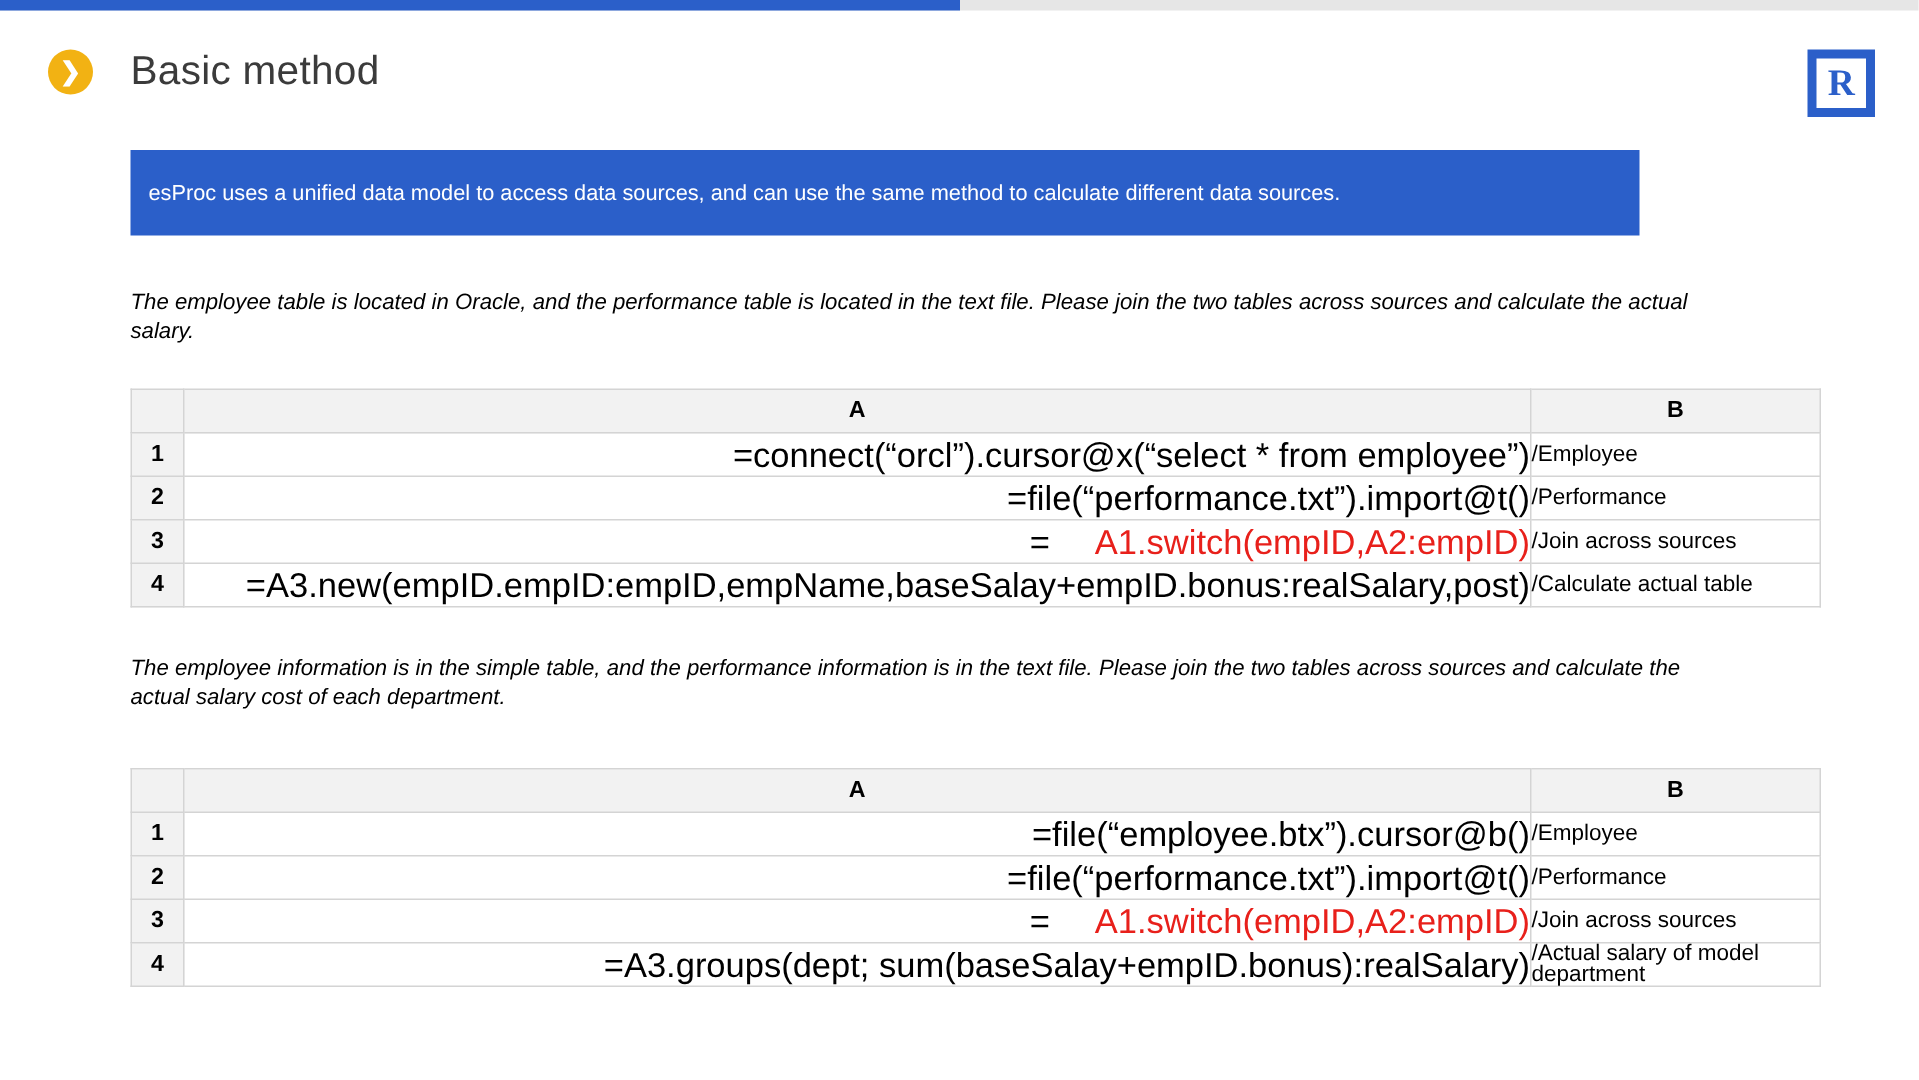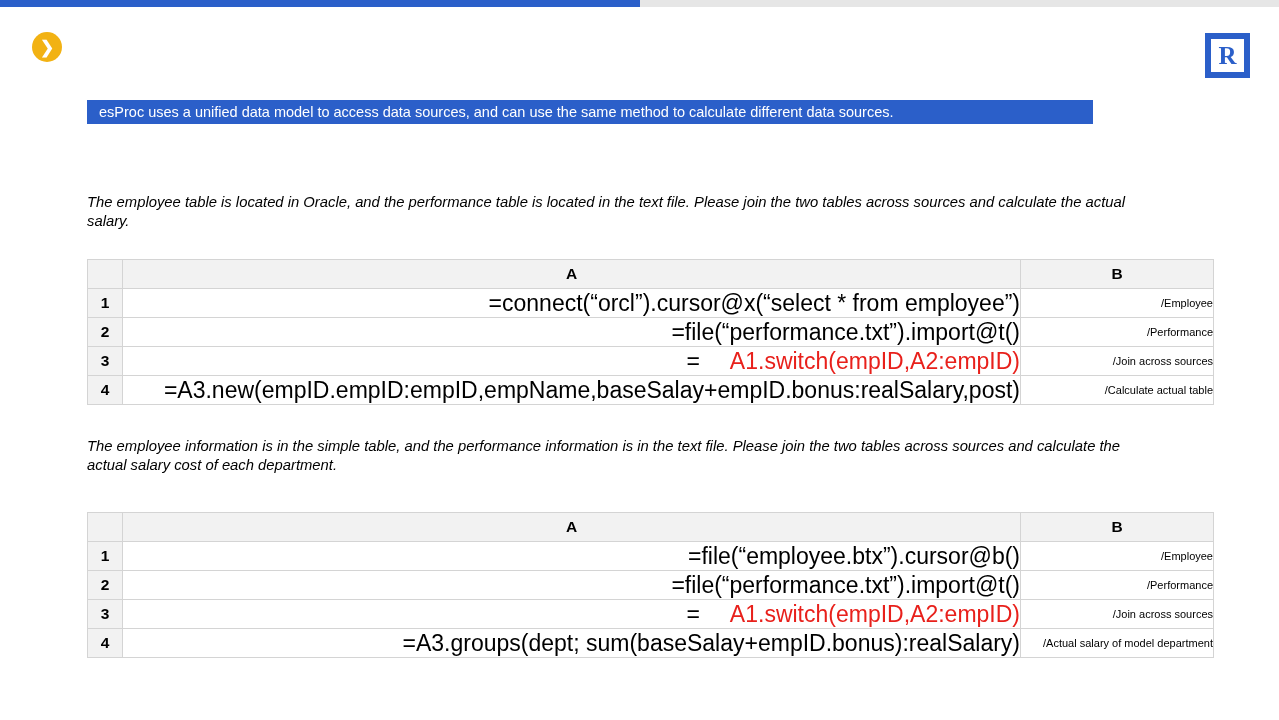--- a/index.html
+++ b/index.html
@@ -84,21 +84,21 @@
     font-size: 25px;
     line-height: 1;
   }
 
   
   .banner {
     position: absolute;
     top: 100px;
     left: 87px;
     width: 1006px;
-    height: 24px;
+    height: 57px;
     background: #2b5fc9;
     color: #ffffff;
     display: flex;
     align-items: center;
     font-size: 14.5px;
     padding-left: 12px;
     box-sizing: border-box;
   }
 
   .para {
@@ -148,39 +148,39 @@
     font-weight: bold;
   }
   .cell-a {
     font-size: 23px;
     padding: 3px 0 3px 5px;
     white-space: nowrap;
     overflow: hidden;
     text-align: right;
   }
   .cell-b {
-    font-size: 11px;
+    font-size: 15px;
     padding: 4px 0 4px 5px;
     line-height: 14px;
     color: #000000;
-    text-align: right;
   }
   .row-h { height: 29px; }
   .red { color: #e8201b; margin-left: 30px; }
   .black { color: #000000; }
 </style>
 </head>
 <body>
 
 <div class="topbar">
   <div class="topbar-fill" style="width: 639.5px;"></div>
 </div>
 
 <div class="header">
   <span class="bullet-icon">❯</span>
+  <span class="page-title">Basic method</span>
 </div>
 
 <div class="logo">
   <div class="logo-inner">R</div>
 </div>
 
 <div class="banner">esProc uses a unified data model to access data sources, and can use the same method to calculate different data sources.</div>
 
 <div class="para para-1">The employee table is located in Oracle, and the performance table  is located in the text file. Please join the two tables across sources and calculate the actual salary.</div>
 

